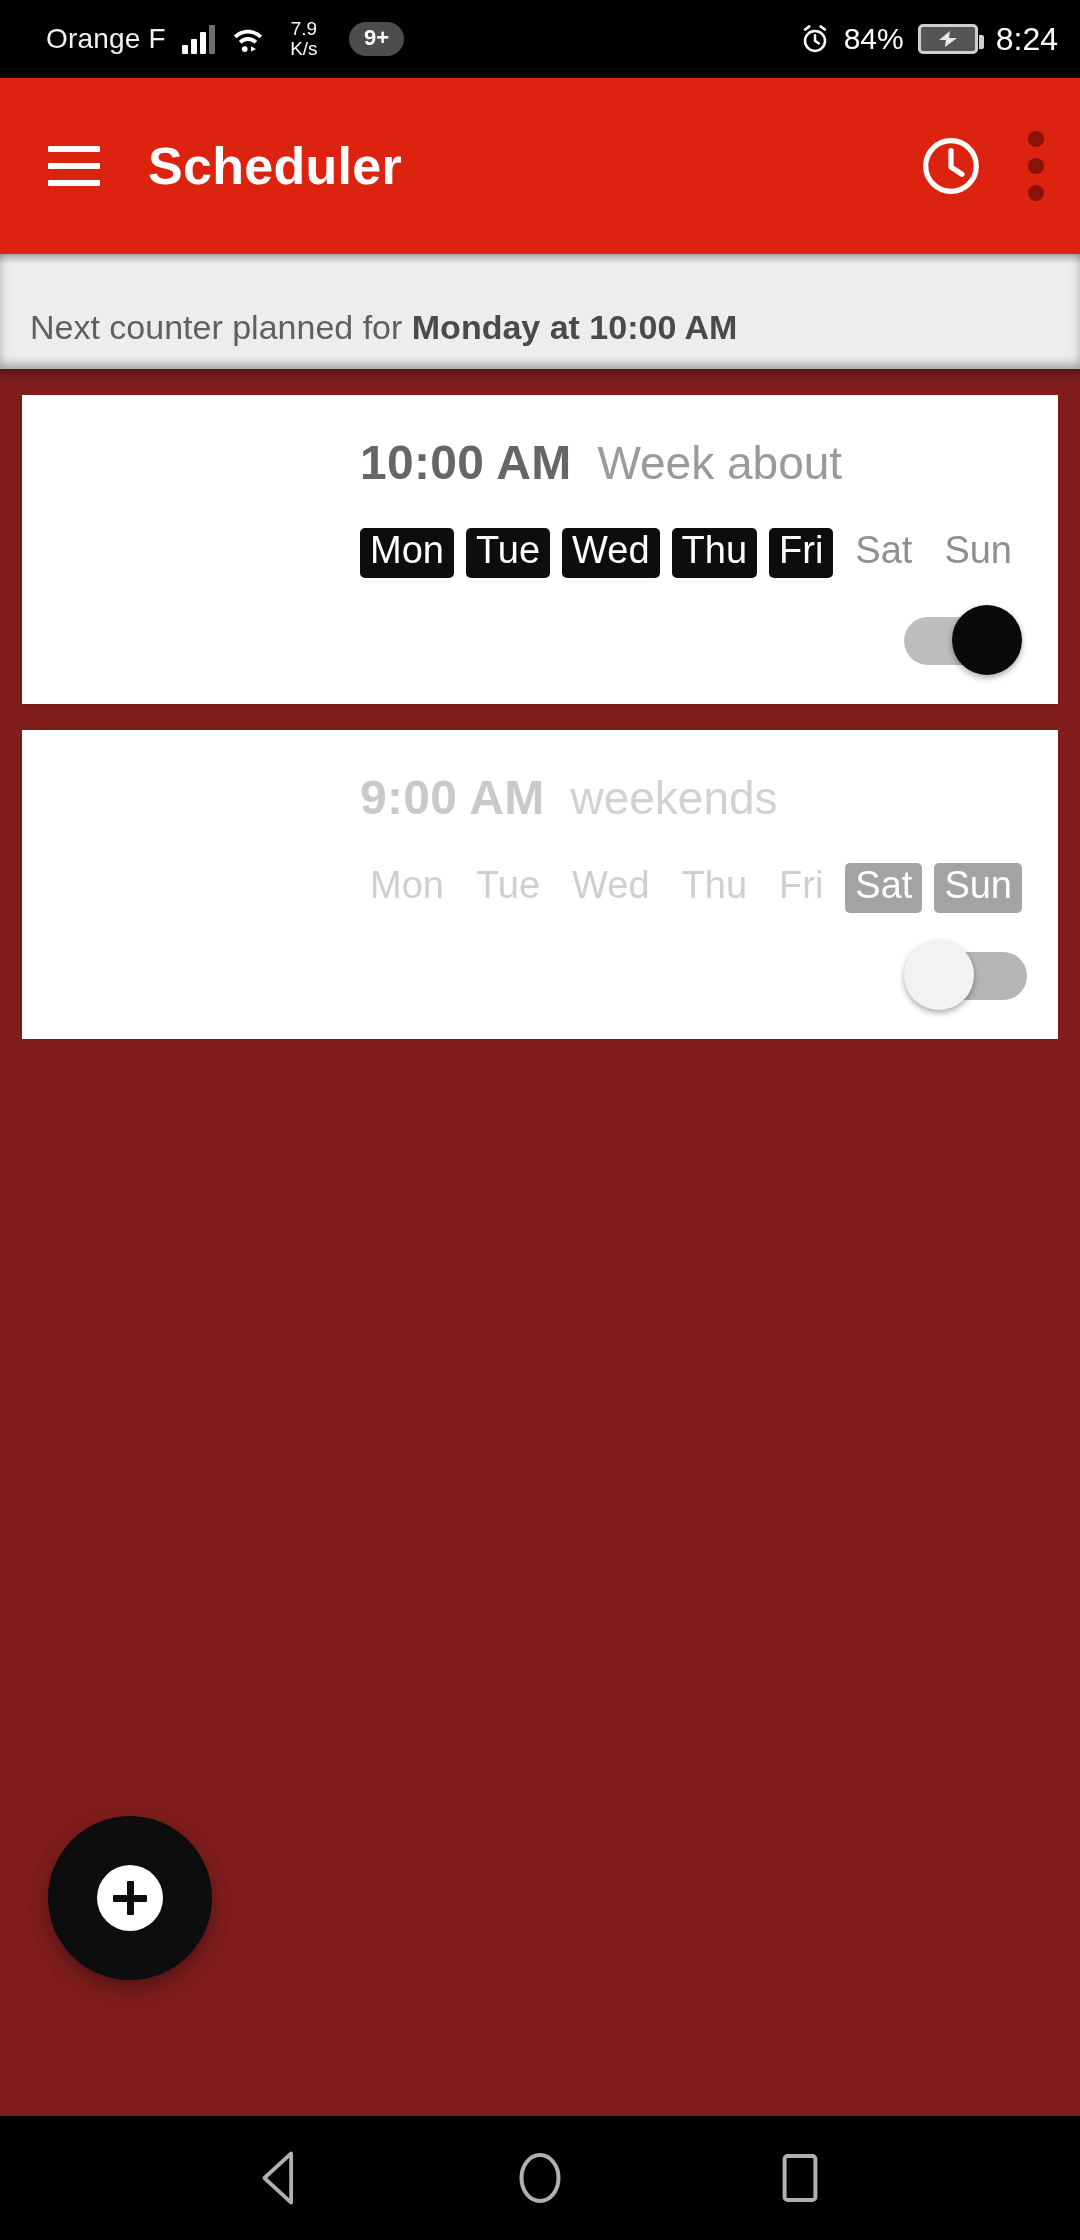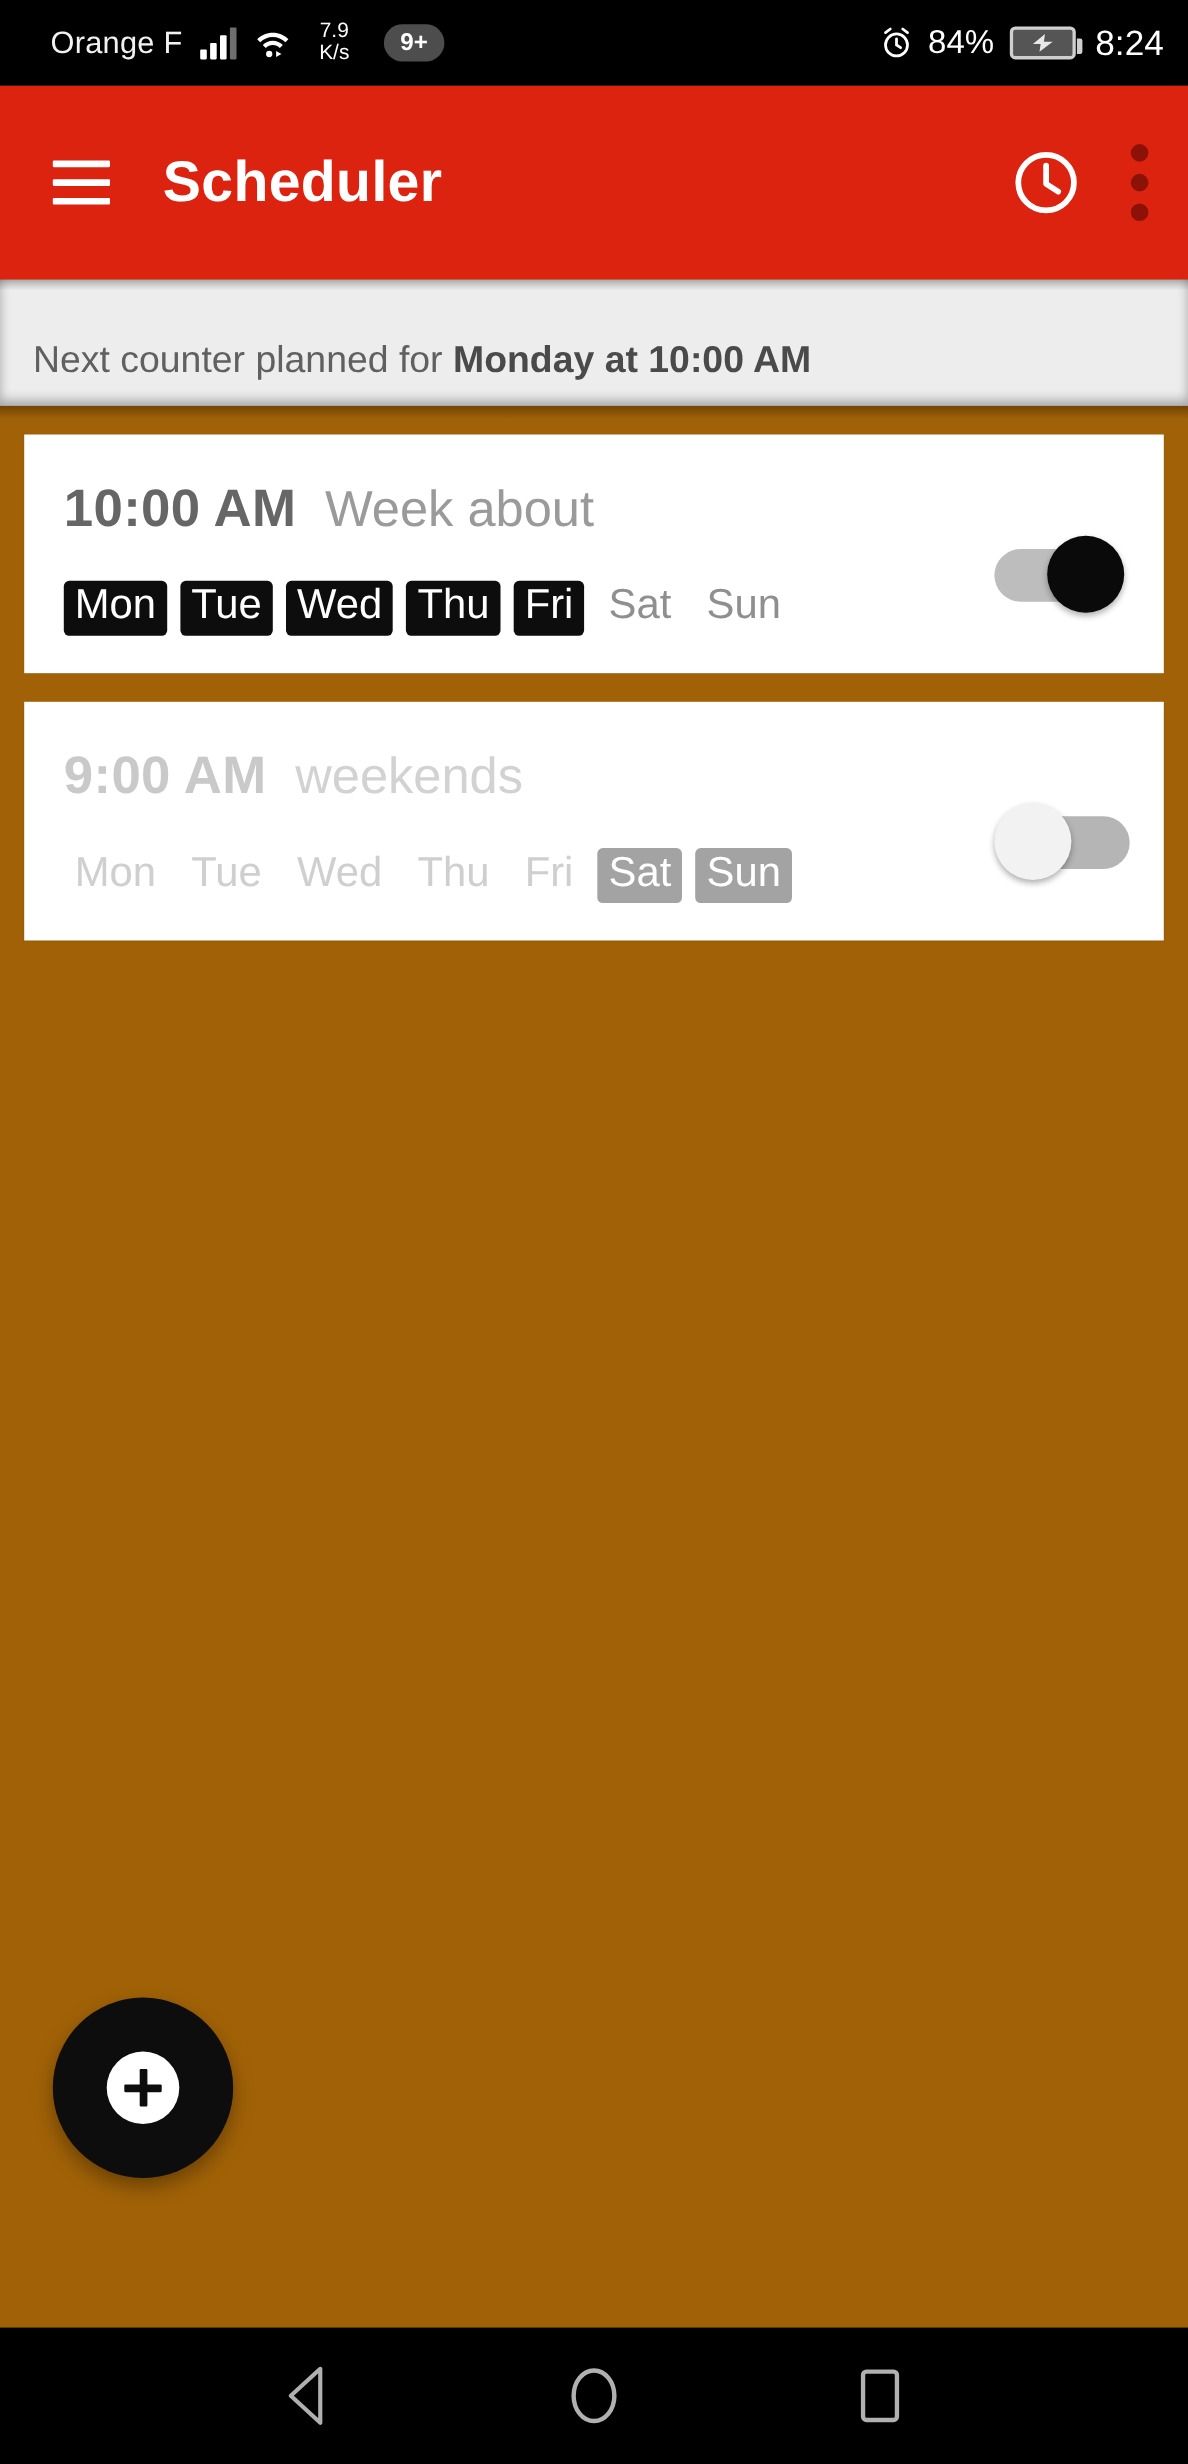--- a/index.html
+++ b/index.html
@@ -5,21 +5,21 @@
   * { margin:0; padding:0; box-sizing:border-box; }
   html, body {
     width:1080px; height:2240px;
     background:#eeeeee;
     font-family:"Liberation Sans", sans-serif;
     overflow:hidden;
   }
   #screen {
     position:relative;
     width:1080px; height:2240px;
-    background:#a16207;
+    background:#7f1d1d;
     display:flex; flex-direction:column;
   }
 
   
   .status-bar {
     height:78px; flex:0 0 78px;
     background:#000000;
     display:flex; align-items:center;
     padding:0 22px 0 46px;
     color:#ffffff;
@@ -110,22 +110,23 @@
     height:12px;
     background:linear-gradient(to bottom, rgba(0,0,0,.30), rgba(0,0,0,0));
   }
 
   
   .list { padding:14px 22px 0 22px; flex:1 1 auto; position:relative; }
   .card {
     background:#ffffff;
     margin-bottom:26px;
     padding:40px 36px 34px 36px;
-    display:flex; align-items:center;
+    display:flex; align-items:flex-end;
     box-shadow:0 1px 2px rgba(0,0,0,.10);
+    flex-direction:column;
   }
   .card-main { flex:1 1 auto; }
   .card-line1 { display:flex; align-items:baseline; }
   .card-time {
     font-size:48px; font-weight:bold; color:#666666; letter-spacing:.3px;
   }
   .card-label {
     font-size:46px; color:#9a9a9a; margin-left:26px;
   }
   .days { display:flex; gap:12px; margin-top:38px; }

